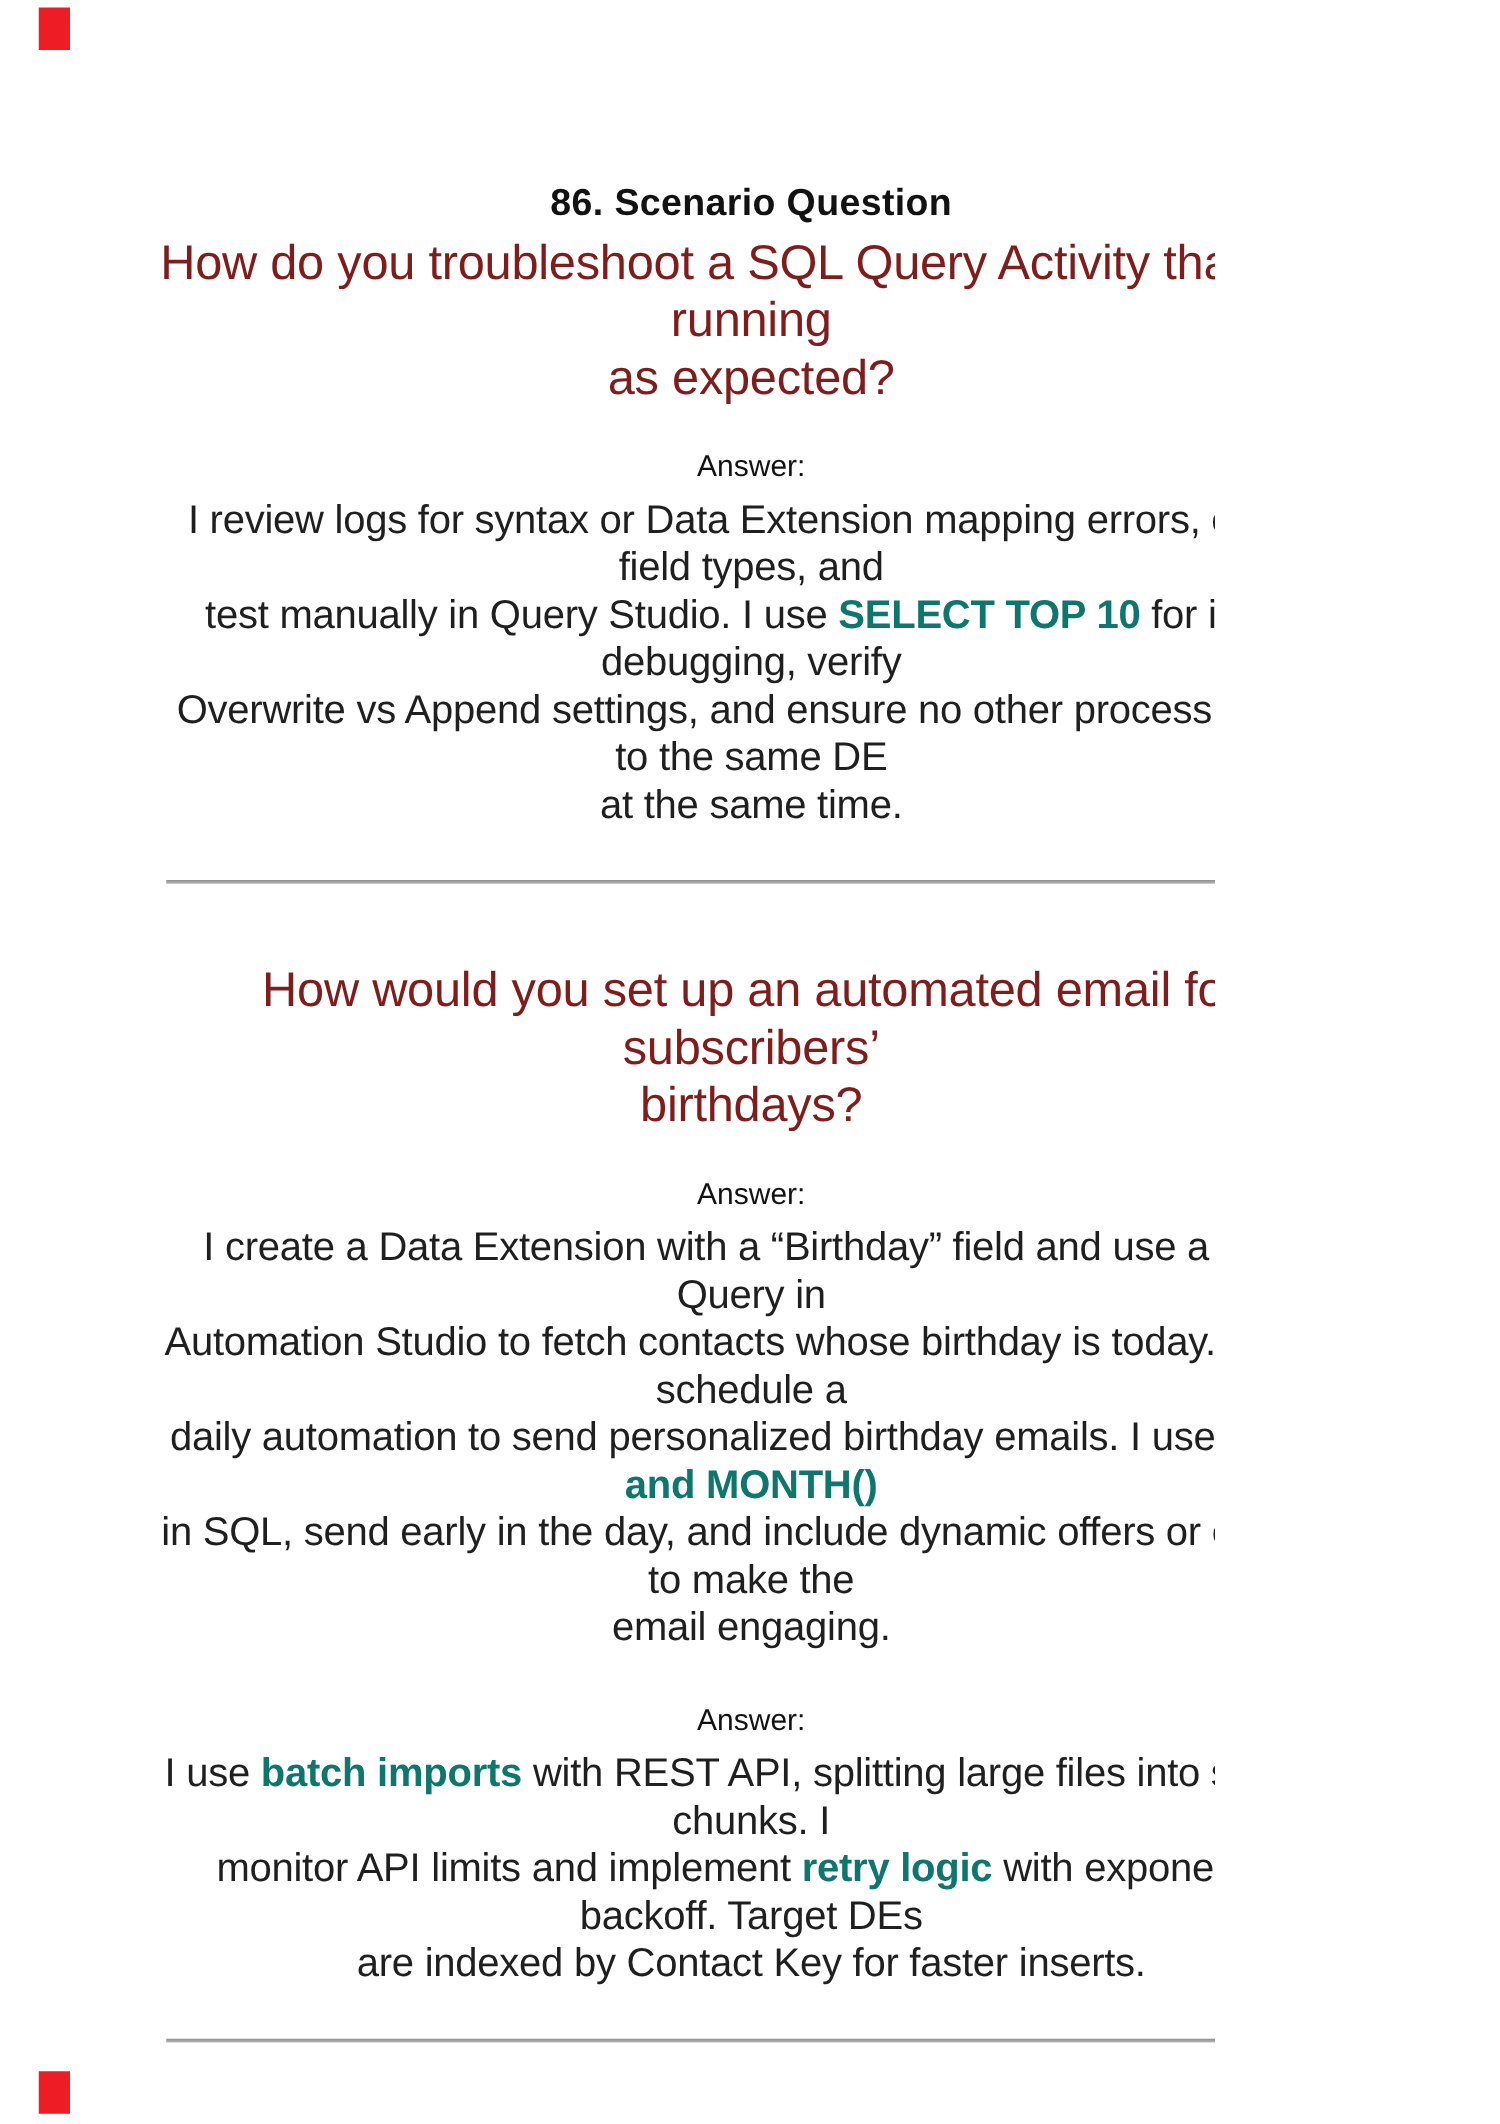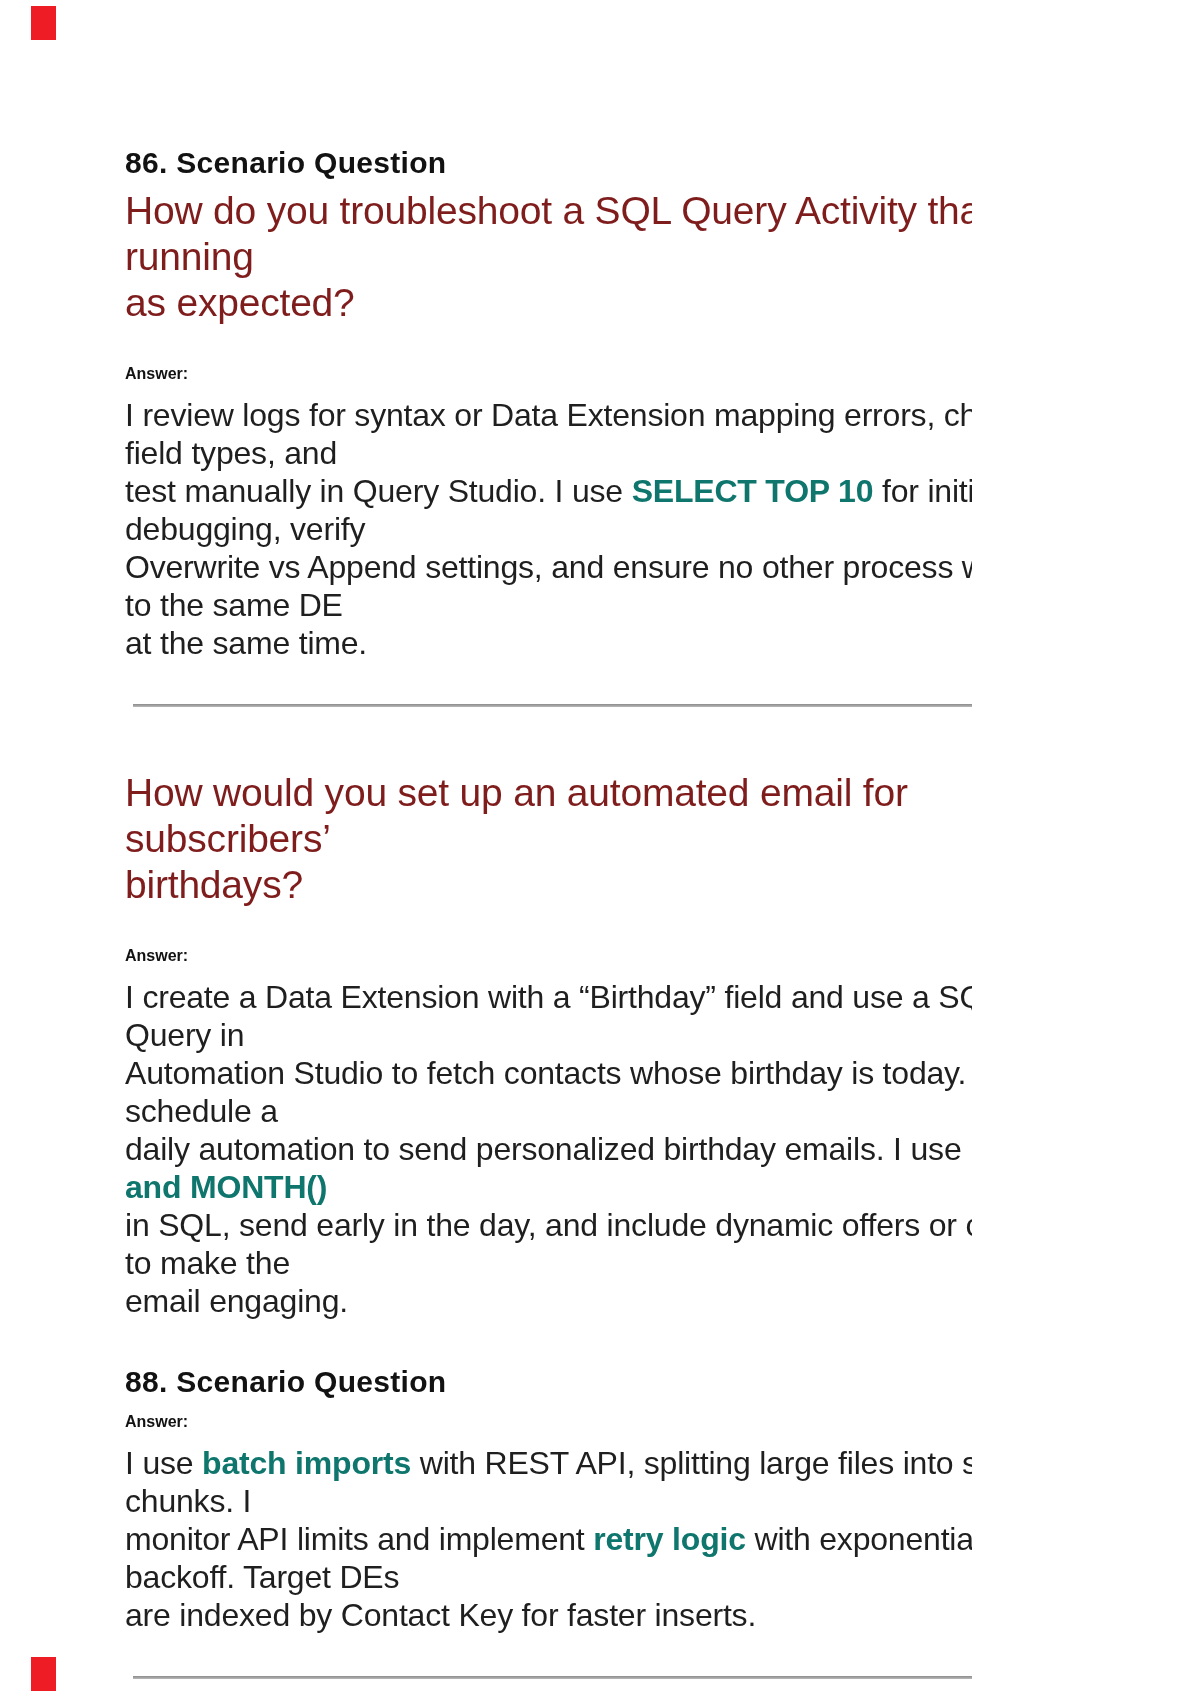--- a/index.html
+++ b/index.html
@@ -8,20 +8,21 @@
     background: #ffffff;
   }
   .page {
     position: relative;
     width: 972px;
     height: 1699px;
     background: #ffffff;
     overflow: hidden;
     font-family: "Liberation Sans", "DejaVu Sans", sans-serif;
     color: #1f1f1f;
+    text-align: center;
   }
   .content {
     position: absolute;
     left: 125px;
     top: 143px;
     width: 952px;
   }
   .q-heading {
     font-size: 30px;
     line-height: 40px;
@@ -33,23 +34,23 @@
   .q-text {
     font-size: 39px;
     line-height: 46px;
     font-weight: 400;
     color: #7f1d1d;
     margin: 0 0 33px 0;
     white-space: pre-line;
     letter-spacing: -0.2px;
   }
   .a-label {
-    font-size: 16px;
+    font-size: 24px;
     line-height: 30px;
-    font-weight: 700;
+    font-weight: 400;
     color: #121212;
     margin: 0 0 7px 0;
   }
   .a-body {
     font-size: 32px;
     line-height: 38px;
     font-weight: 400;
     color: #1f1f1f;
     margin: 0 0 42px 0;
     white-space: pre-line;
@@ -106,21 +107,20 @@
 birthdays?</p>
       <p class="a-label">Answer:</p>
       <p class="a-body"><span>I create a Data Extension with a “Birthday” field and use a SQL Query in
 Automation Studio to fetch contacts whose birthday is today. Then I schedule a
 daily automation to send personalized birthday emails. I use </span><span class="b">DAY() and MONTH()</span><span>
 in SQL, send early in the day, and include dynamic offers or content to make the
 email engaging.</span></p>
     </section>
 
     <section class="qa">
-      <h2 class="q-heading">88. Scenario Question</h2>
       <p class="a-label">Answer:</p>
       <p class="a-body"><span>I use </span><span class="b">batch imports</span><span> with REST API, splitting large files into smaller chunks. I
 monitor API limits and implement </span><span class="b">retry logic</span><span> with exponential backoff. Target DEs
 are indexed by Contact Key for faster inserts.</span></p>
     </section>
     <hr class="divider last">
 
   </div>
 </div>
 

